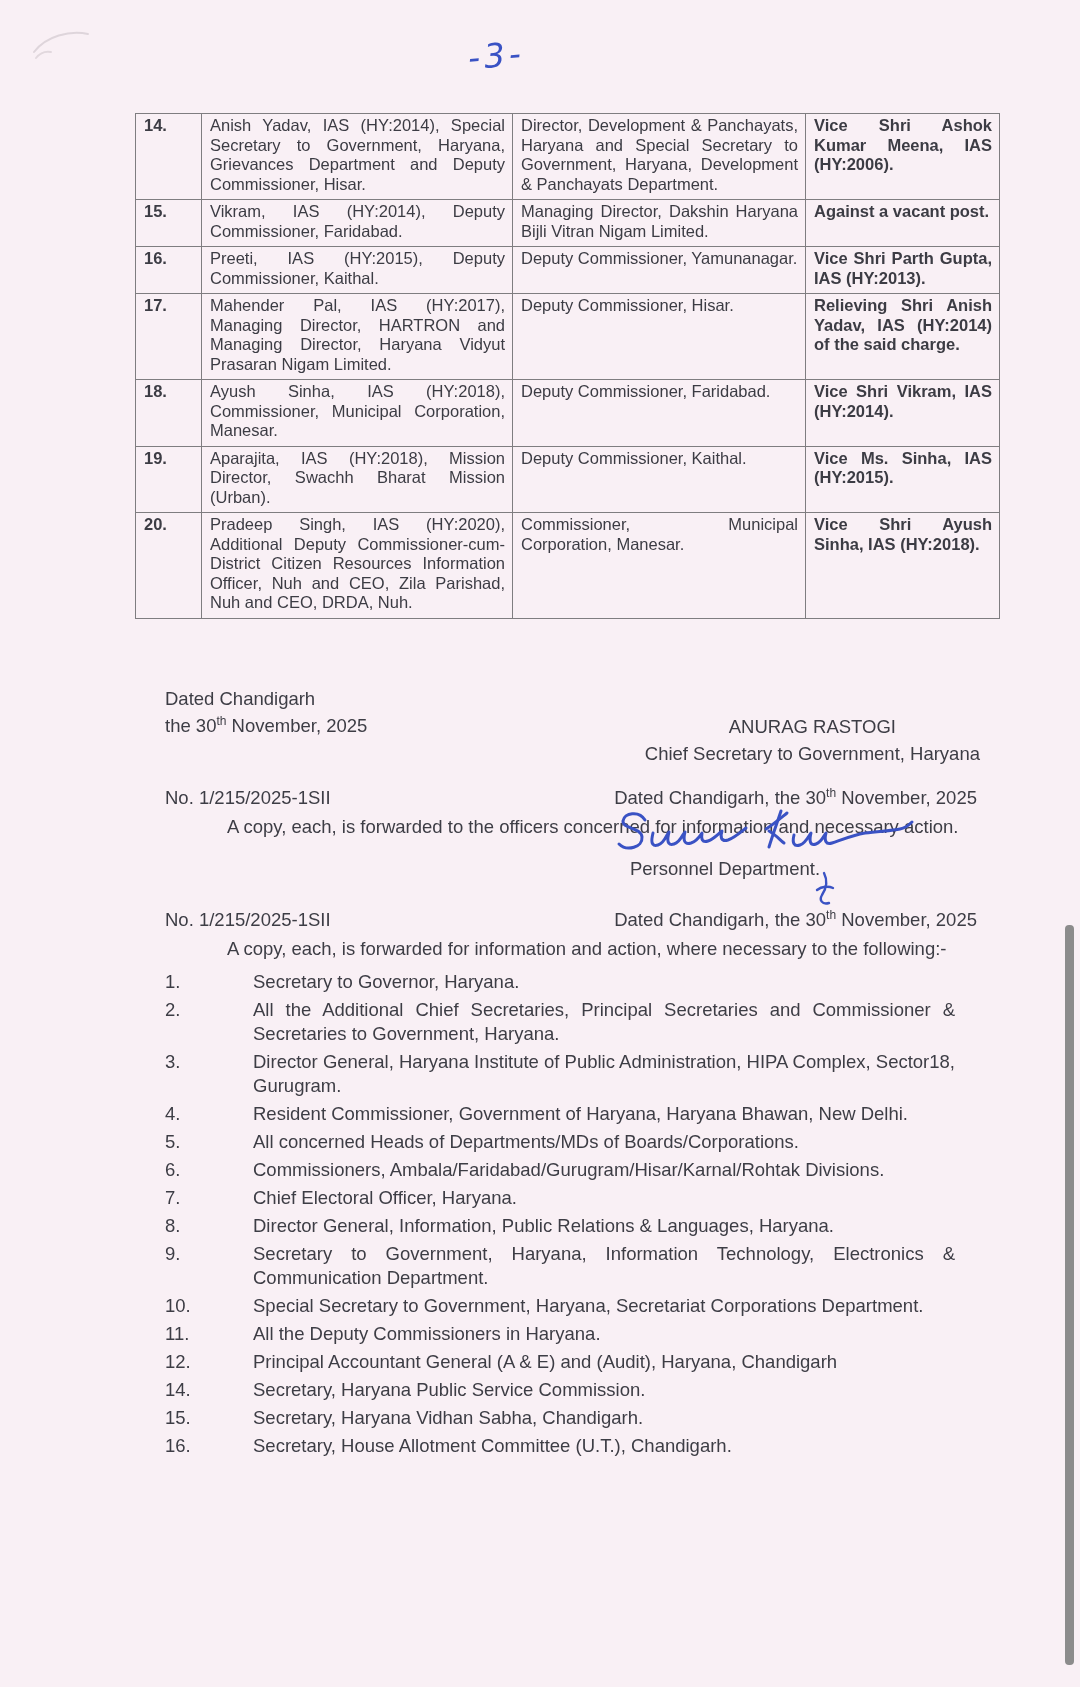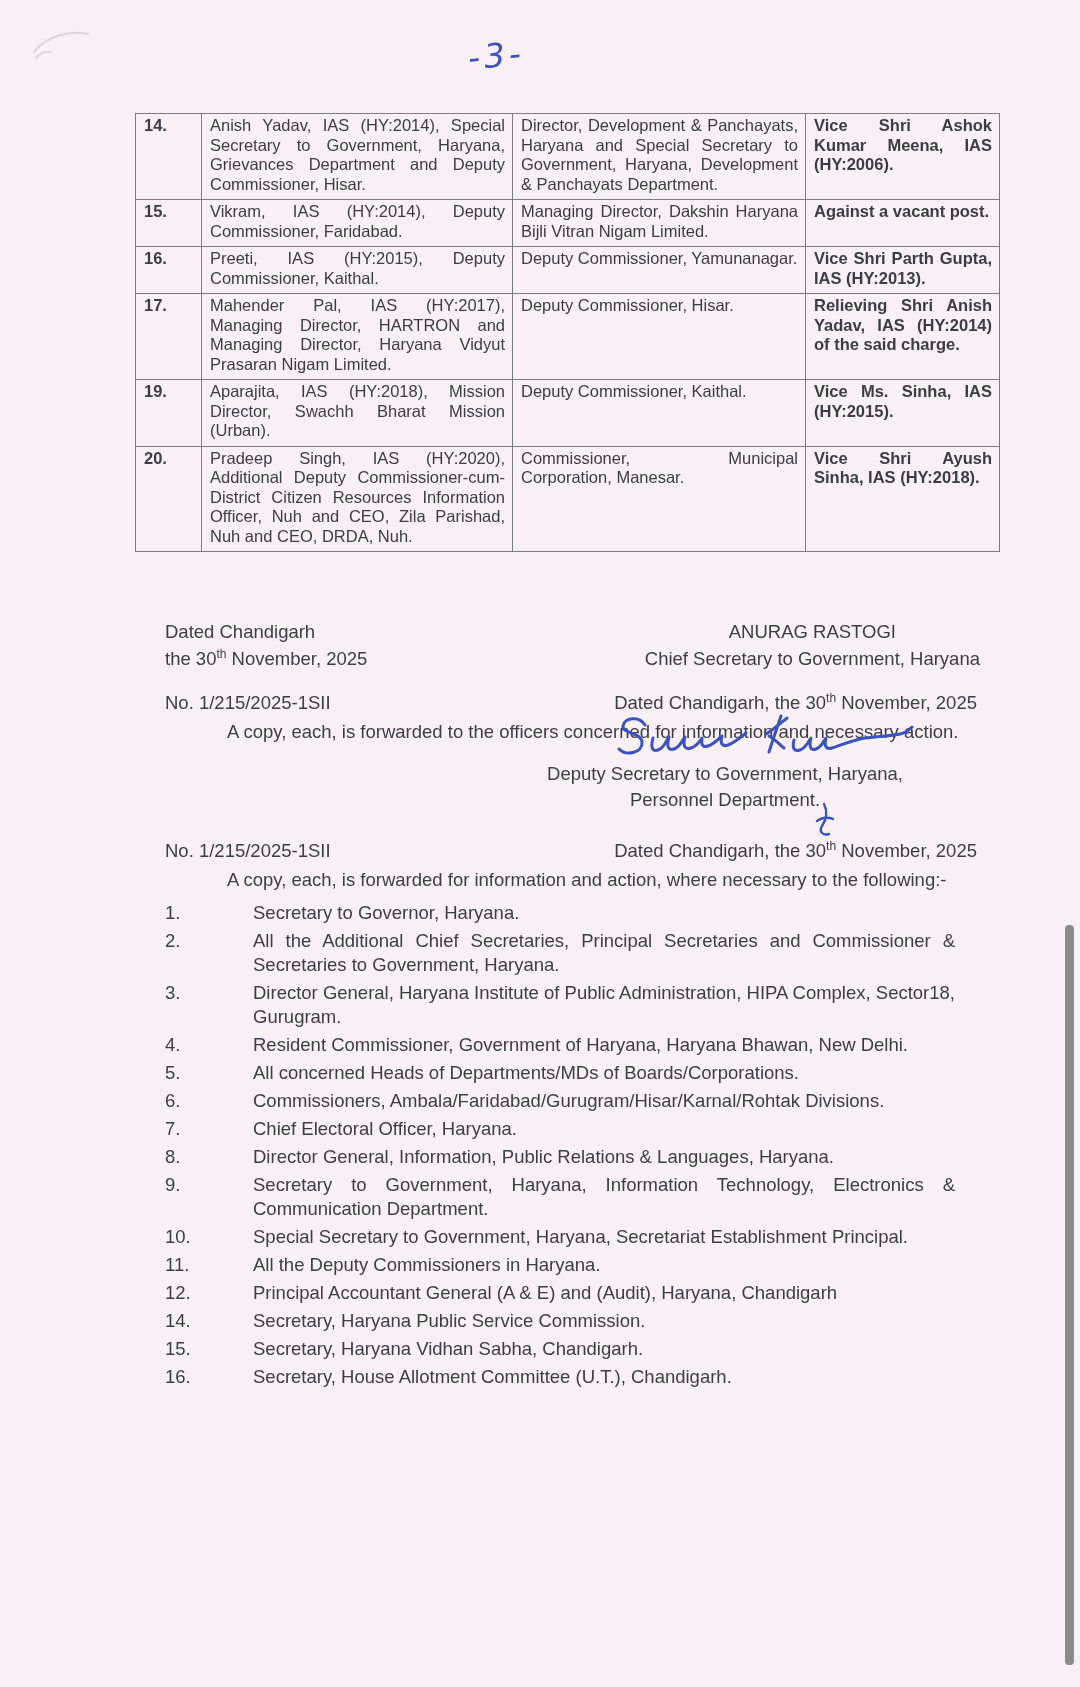--- a/index.html
+++ b/index.html
@@ -43,21 +43,21 @@
   }
   td.c-sno{width:50px;text-align:left;font-weight:bold;padding-left:9px;}
   td.c-officer{width:295px;}
   td.c-posting{width:277px;}
   td.c-remarks{width:178px;font-weight:bold;}
 
   
   .body-text{font-size:18.5px;line-height:27px;}
   .block1{display:flex;margin:66px 100px 0 165px;}
   .block1 .left{white-space:nowrap;}
-  .block1 .right{margin-left:auto;text-align:center;}
+  .block1 .right{margin-left:auto;text-align:center;margin-top:28px;}
   sup{font-size:12px;line-height:0;}
 
   .refrow{display:flex;margin:17px 103px 0 165px;}
   .refrow .date{margin-left:auto;white-space:nowrap;}
 
   .para{
     margin:2px 72px 0 165px;
     text-align:justify;
     text-indent:62px;
   }
@@ -116,20 +116,26 @@
         <td class="c-sno">16.</td>
         <td class="c-officer">Preeti, IAS (HY:2015), Deputy Commissioner, Kaithal.</td>
         <td class="c-posting">Deputy Commissioner, Yamunanagar.</td>
         <td class="c-remarks">Vice Shri Parth Gupta, IAS (HY:2013).</td>
       </tr>
       <tr>
         <td class="c-sno">17.</td>
         <td class="c-officer">Mahender Pal, IAS (HY:2017), Managing Director, HARTRON and Managing Director, Haryana Vidyut Prasaran Nigam Limited.</td>
         <td class="c-posting">Deputy Commissioner, Hisar.</td>
         <td class="c-remarks">Relieving Shri Anish Yadav, IAS (HY:2014) of the said charge.</td>
+      </tr>
+      <tr>
+        <td class="c-sno">18.</td>
+        <td class="c-officer">Ayush Sinha, IAS (HY:2018), Commissioner, Municipal Corporation, Manesar.</td>
+        <td class="c-posting">Deputy Commissioner, Faridabad.</td>
+        <td class="c-remarks">Vice Shri Vikram, IAS (HY:2014).</td>
       </tr>
       <tr>
         <td class="c-sno">19.</td>
         <td class="c-officer">Aparajita, IAS (HY:2018), Mission Director, Swachh Bharat Mission (Urban).</td>
         <td class="c-posting">Deputy Commissioner, Kaithal.</td>
         <td class="c-remarks">Vice Ms. Sinha, IAS (HY:2015).</td>
       </tr>
       <tr>
         <td class="c-sno">20.</td>
         <td class="c-officer">Pradeep Singh, IAS (HY:2020), Additional Deputy Commissioner-cum-District Citizen Resources Information Officer, Nuh and CEO, Zila Parishad, Nuh and CEO, DRDA, Nuh.</td>
@@ -163,21 +169,20 @@
       <svg class="sig-svg" width="300" height="52" viewBox="0 0 300 52" title="Suren Kumar">
         <g stroke="#3a52c4" stroke-width="3" fill="none" stroke-linecap="round" stroke-linejoin="round">
           <path d="M30 14 C24 4 9 7 8 15 C7 23 26 21 27 31 C28 41 12 46 4 38"></path>
           <path d="M38 27 C36 35 36 41 43 39 C50 37 52 27 54 26 C52 34 52 40 59 38 C66 36 68 27 70 26 C68 34 69 39 76 37 C82 35 85 30 87 27 C86 33 87 37 93 35 C99 33 104 27 107 25 C105 31 106 36 113 34 C119 32 126 26 131 22"></path>
           <path d="M166 5 C162 17 157 31 154 41"></path>
           <path d="M151 23 C159 18 167 11 172 7"></path>
           <path d="M154 25 C161 29 165 34 169 37"></path>
           <path d="M179 29 C177 37 179 41 185 39 C191 37 194 29 196 27 C194 35 195 40 201 38 C207 36 209 29 211 27 C209 35 211 39 217 37 C226 34 238 29 250 27 C263 25 277 25 285 23 C291 22 294 19 297 16"></path>
         </g>
       </svg>
-      <div>Deputy Secretary to Government, Haryana,</div>
       <div class="dept-line">
         <span>Personnel Department.</span>
         <svg class="flourish" width="22" height="38" viewBox="0 0 22 38">
           <g stroke="#3a52c4" stroke-width="2.4" fill="none" stroke-linecap="round">
             <path d="M10 3 C14 11 12 19 8 25 C5 30 8 35 15 33"></path>
             <path d="M3 20 C8 16 15 16 19 18"></path>
           </g>
         </svg>
       </div>
     </div>
@@ -221,21 +226,21 @@
       <div class="list-item">
           <span class="num">8.</span>
           <span class="txt">Director General, Information, Public Relations &amp; Languages, Haryana.</span>
         </div>
       <div class="list-item">
           <span class="num">9.</span>
           <span class="txt">Secretary to Government, Haryana, Information Technology, Electronics &amp; Communication Department.</span>
         </div>
       <div class="list-item">
           <span class="num">10.</span>
-          <span class="txt">Special Secretary to Government, Haryana, Secretariat Establishment Principal.</span>
+          <span class="txt">Special Secretary to Government, Haryana, Secretariat Corporations Department.</span>
         </div>
       <div class="list-item">
           <span class="num">11.</span>
           <span class="txt">All the Deputy Commissioners in Haryana.</span>
         </div>
       <div class="list-item">
           <span class="num">12.</span>
           <span class="txt">Principal Accountant General (A &amp; E) and (Audit), Haryana, Chandigarh</span>
         </div>
       <div class="list-item">

